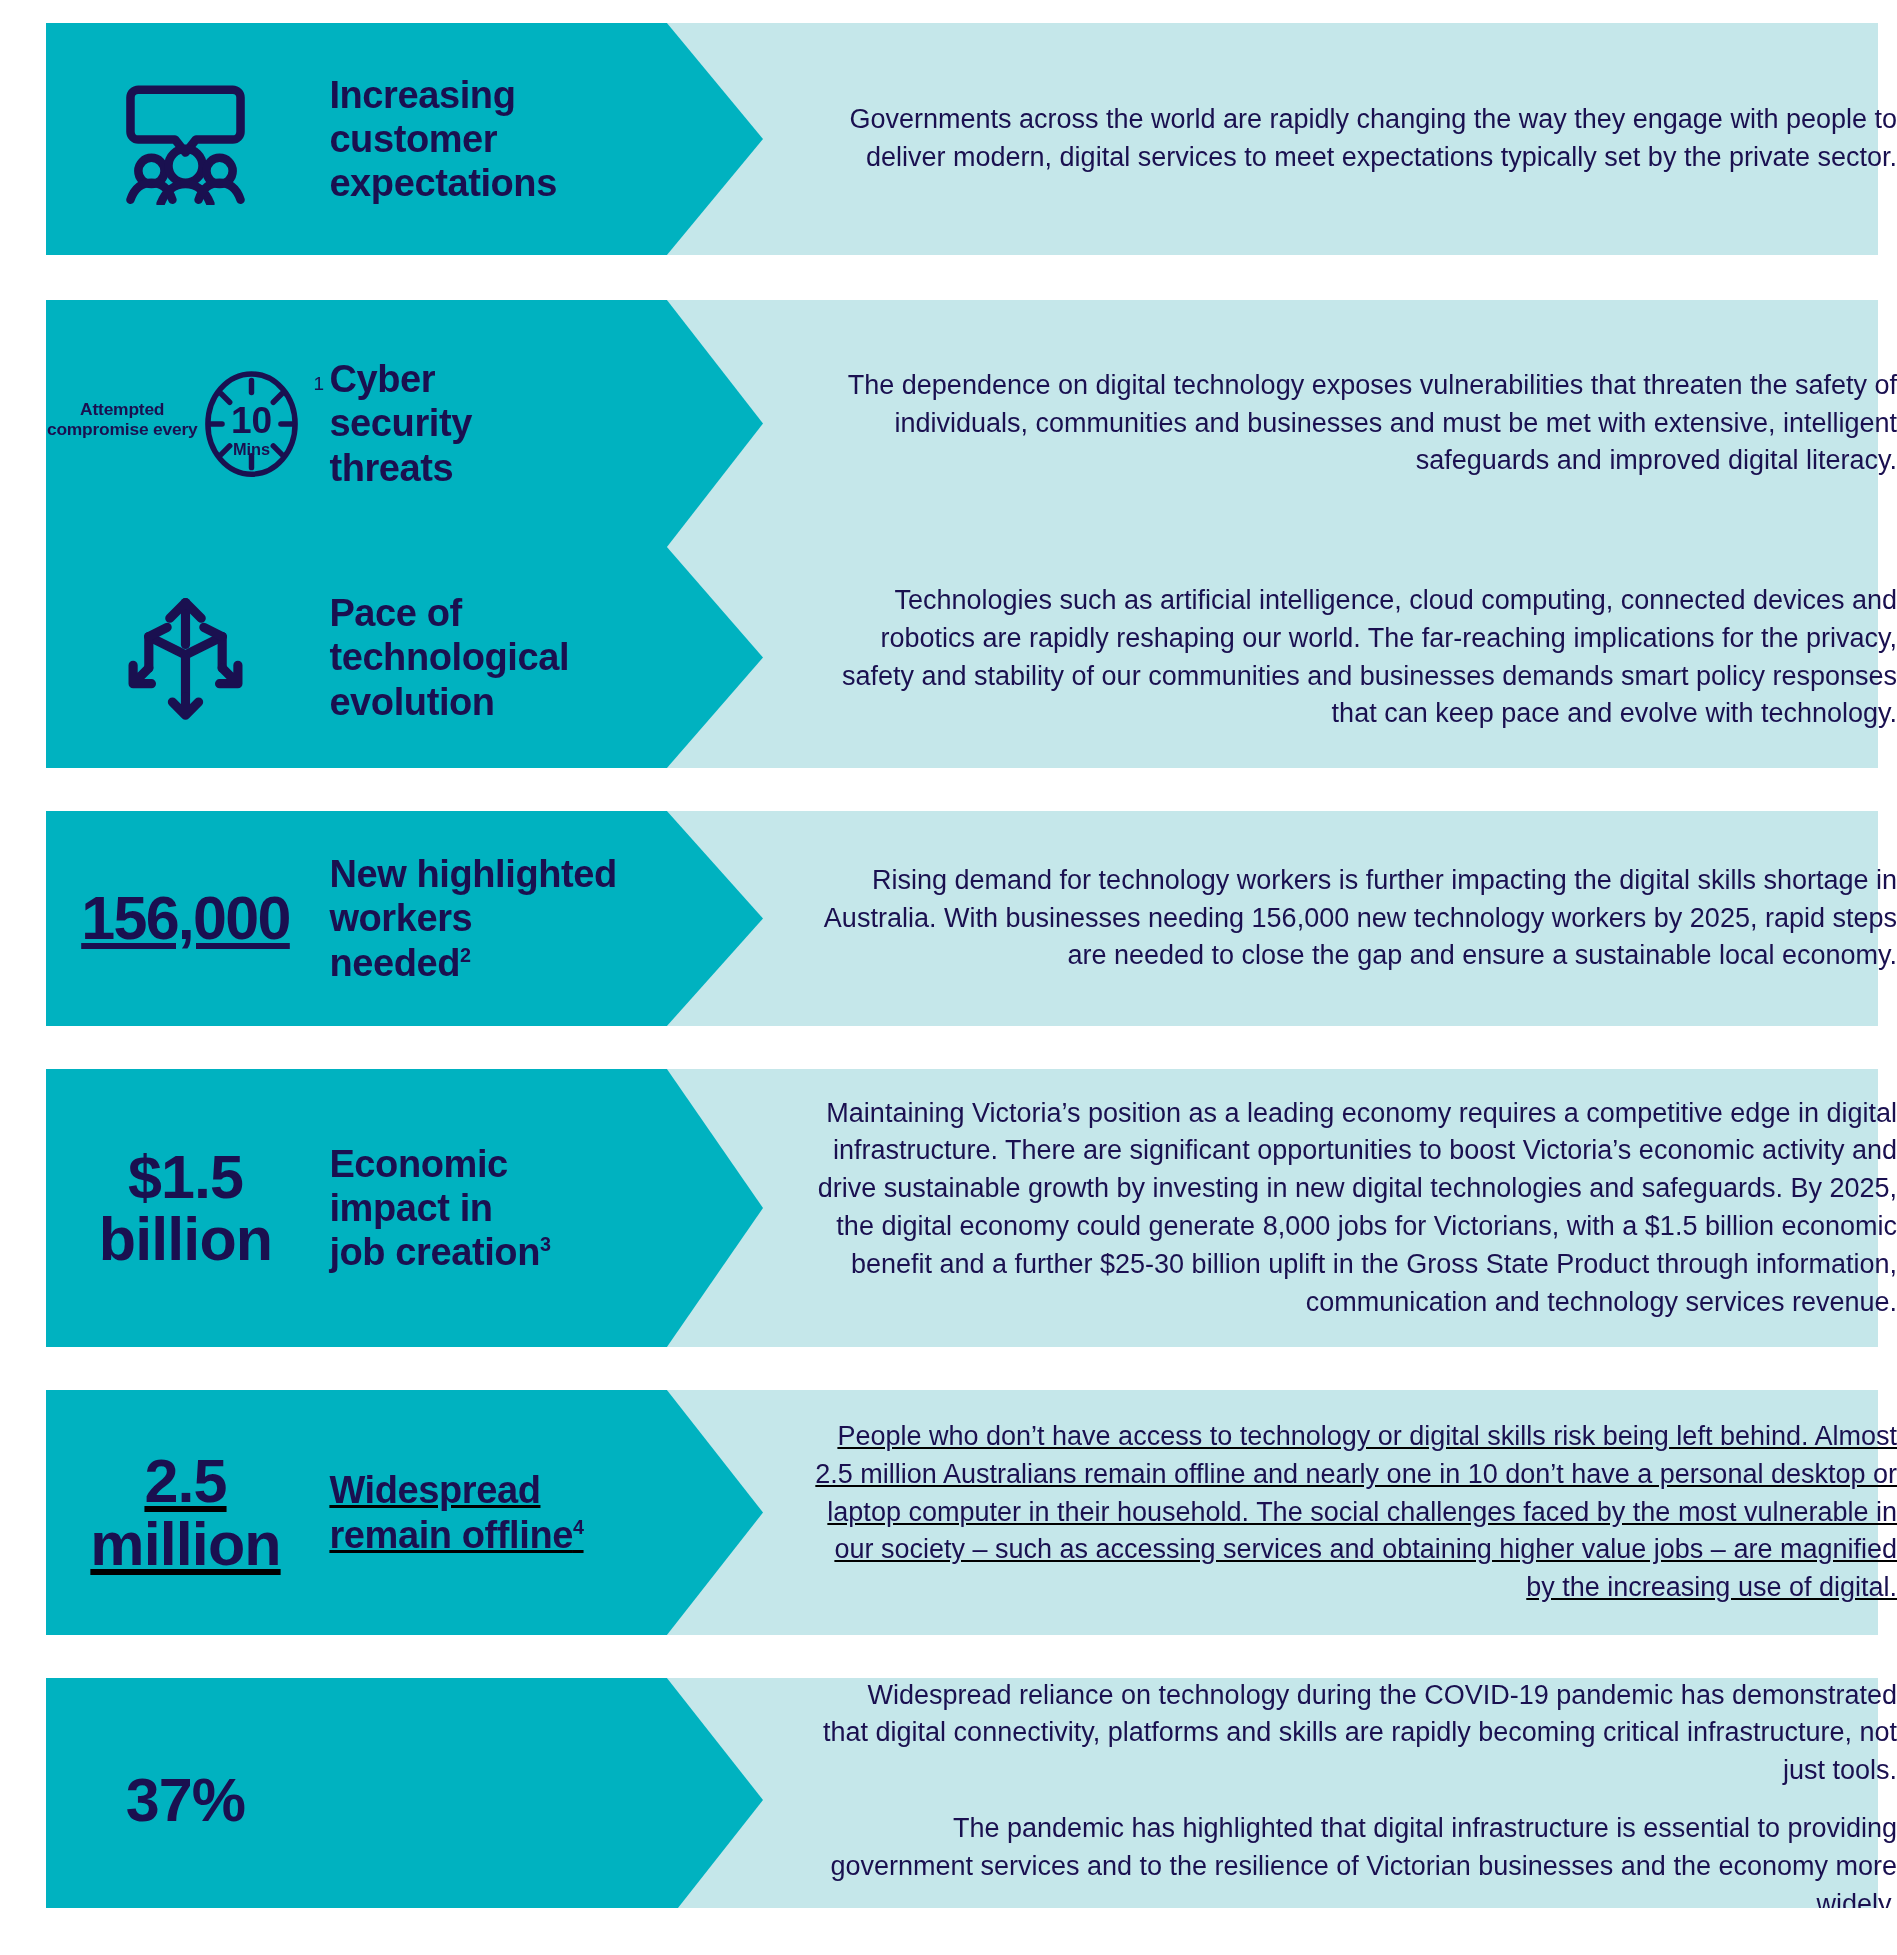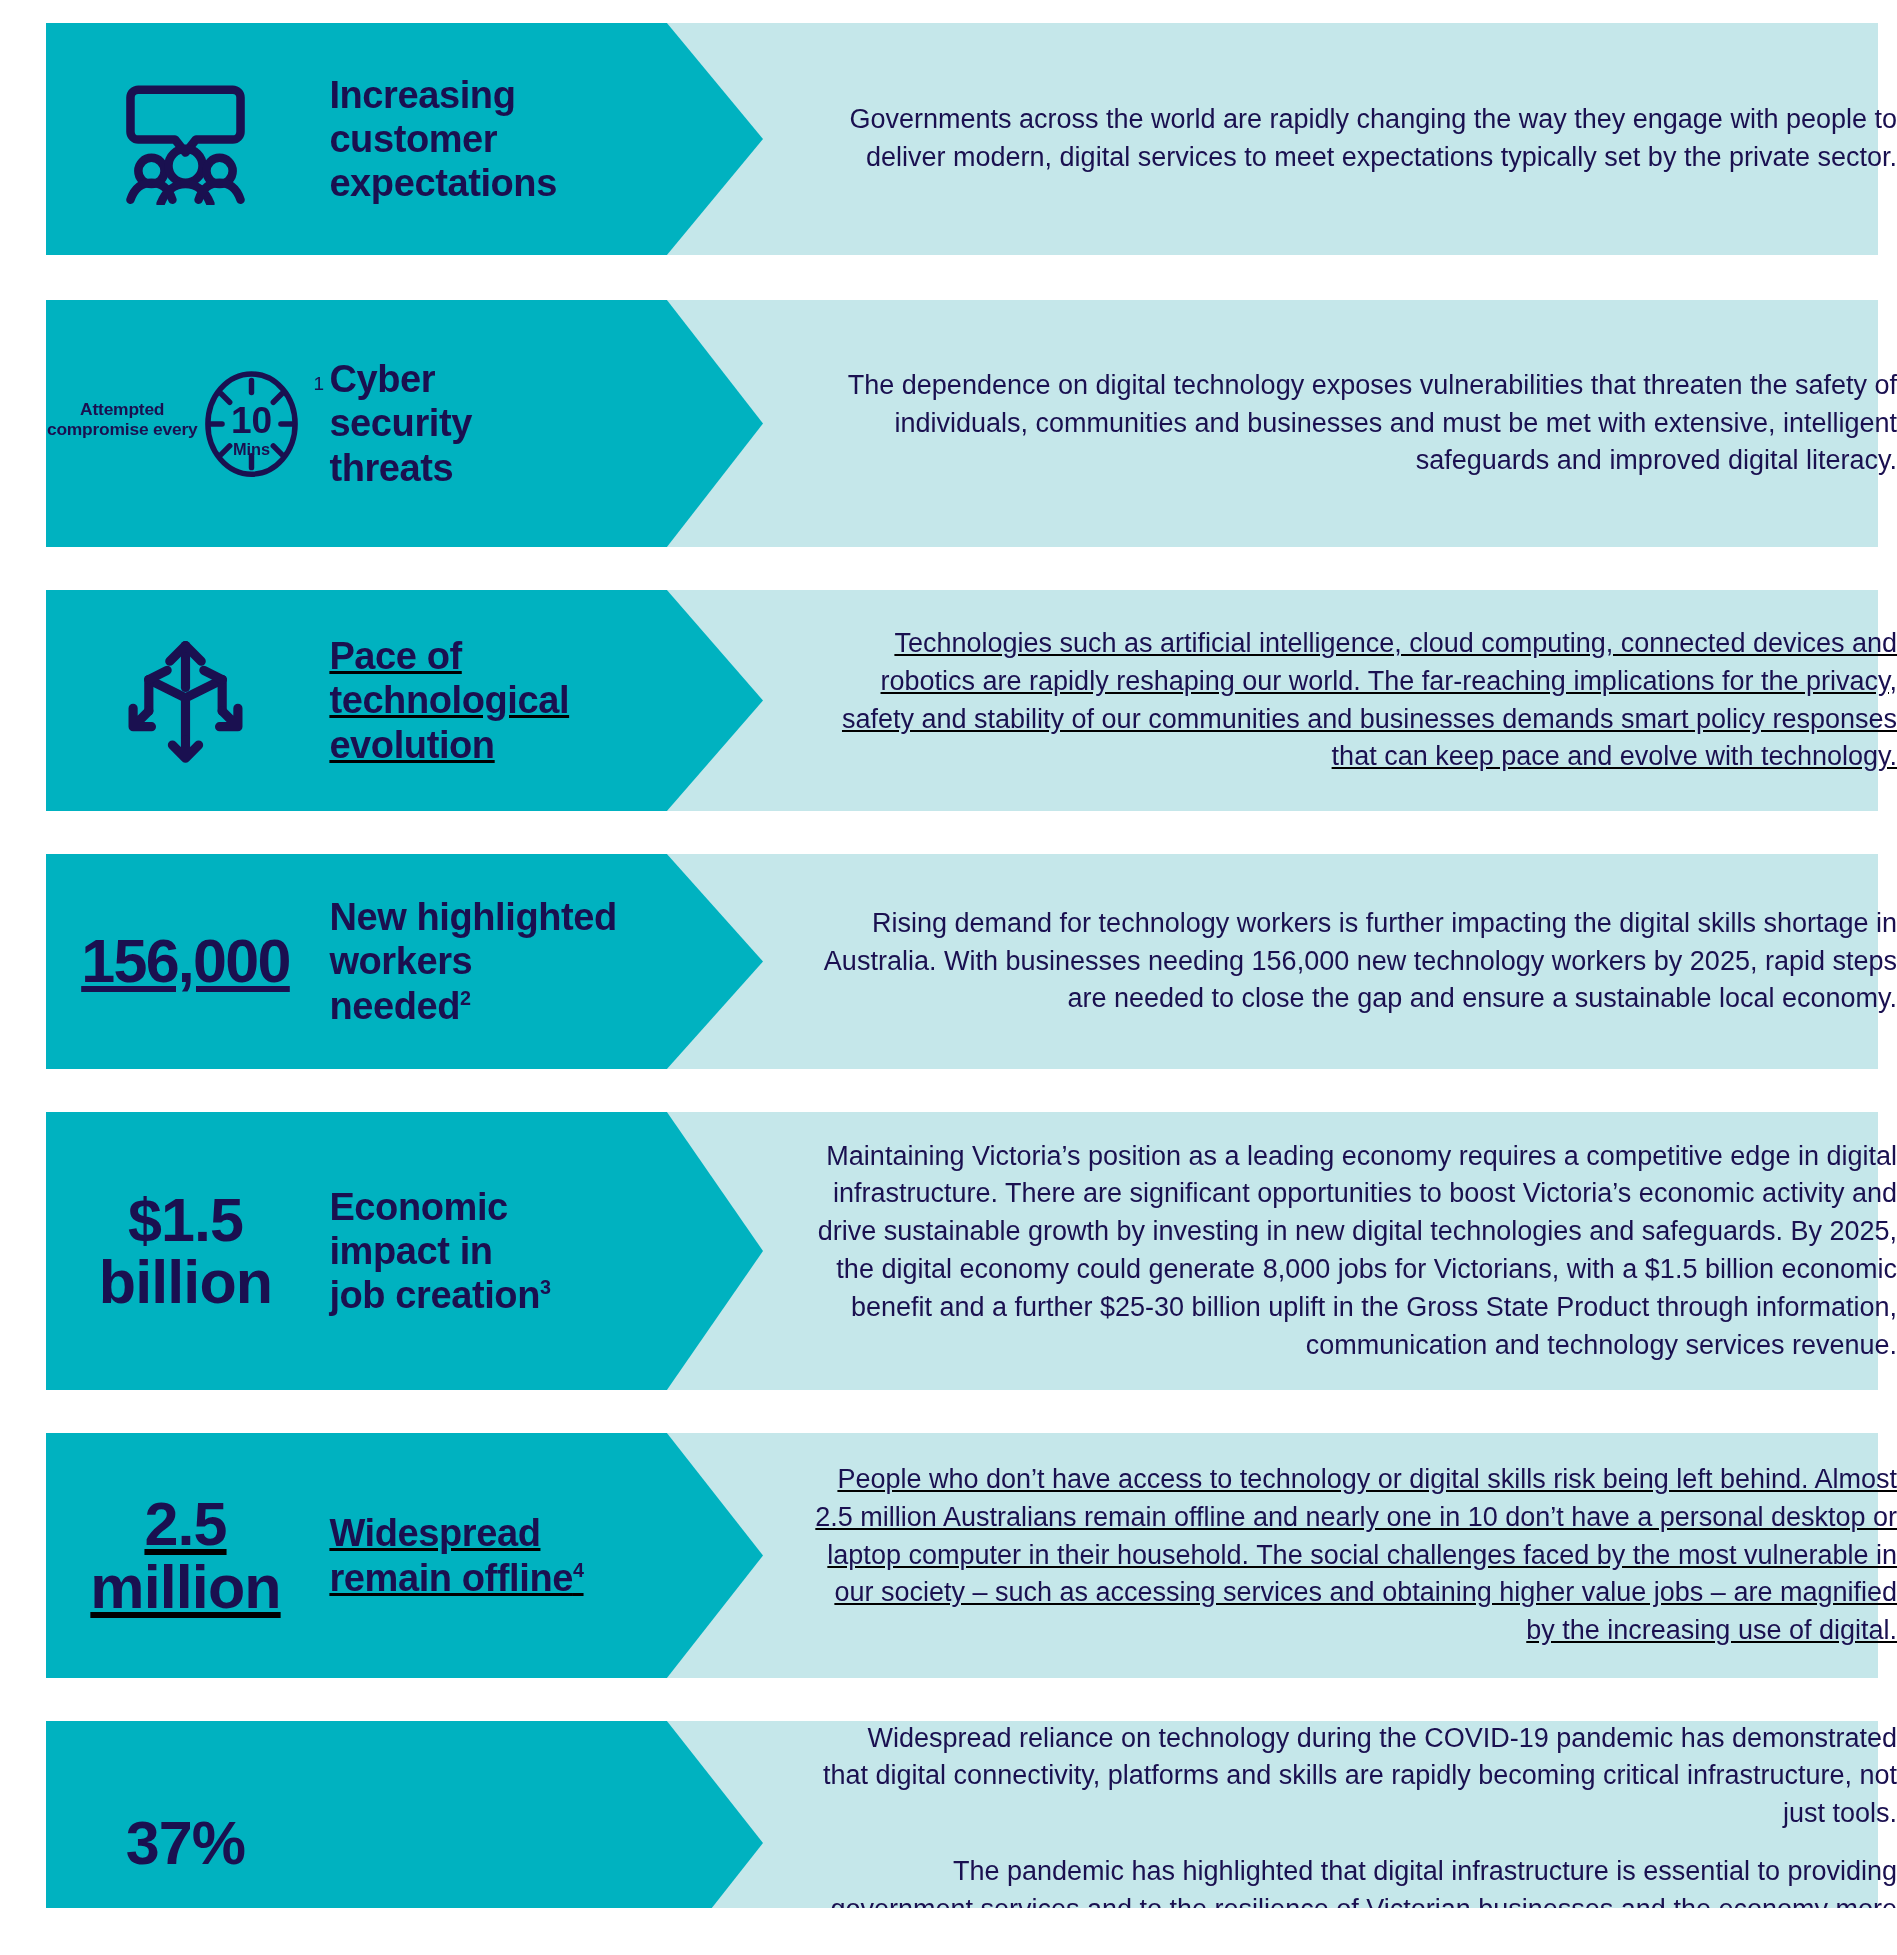--- a/index.html
+++ b/index.html
@@ -140,21 +140,21 @@
 threats</div>
       </div>
       <div class="rightcell">
         <div class="body">
           <p>The dependence on digital technology exposes vulnerabilities that threaten the safety of individuals, communities and businesses and must be met with extensive, intelligent safeguards and improved digital literacy.</p>
         </div>
       </div>
     </div>
   </div>
 
-  <div class="row" style="height:221px;margin-top:43px;text-decoration:underline;">
+  <div class="row" style="height:221px;">
     <div class="lightpanel"></div>
     <div class="chevron"></div>
     <div class="rowinner">
       <div class="leftcell">
         <div class="statbox">
           <span class="iconwrap">
             <svg width="131" height="131" viewBox="0 0 100 100" fill="none" stroke="#1A1050" stroke-width="7" stroke-linecap="round" stroke-linejoin="round">
               <path d="M50 48 L22 34 M50 48 L78 34 M50 48 L50 80"></path>
               <path d="M22 34 L22 58"></path>
               <path d="M78 34 L78 58"></path>

